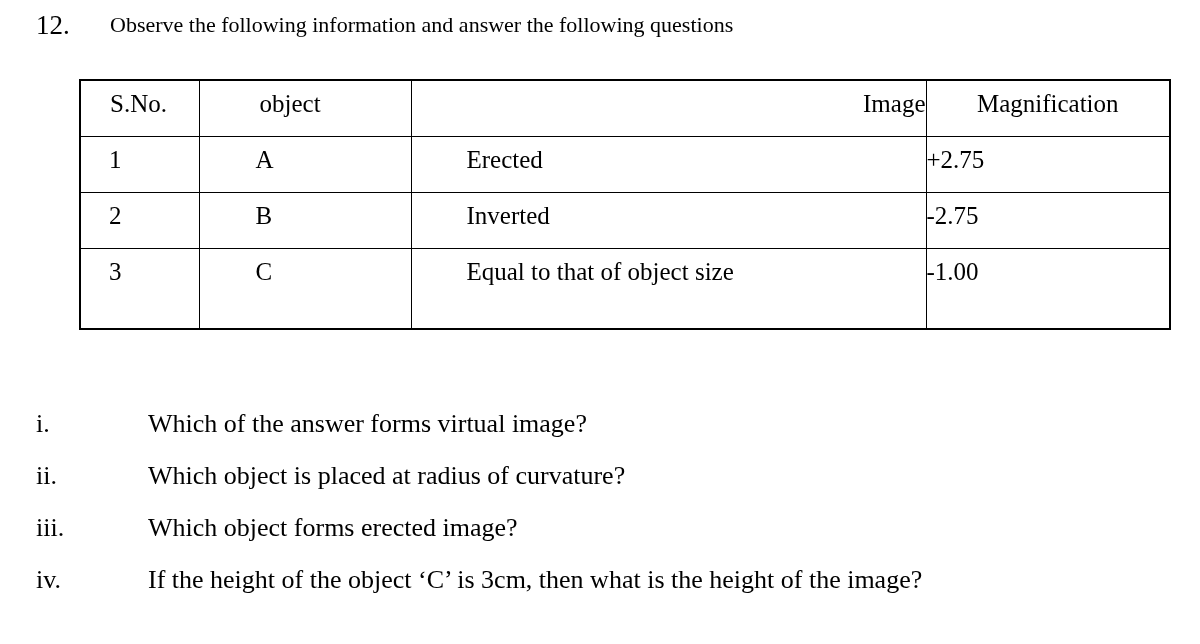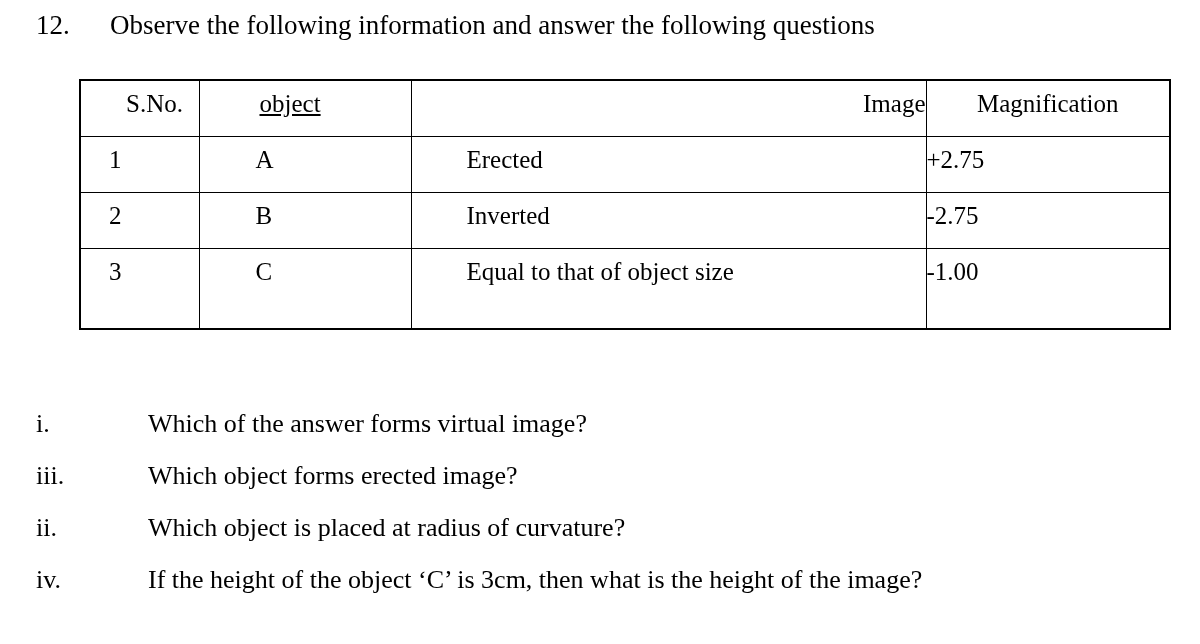--- a/index.html
+++ b/index.html
@@ -27,21 +27,21 @@
     align-items: flex-start;
   }
   .q-heading .q-num {
     margin-left: 36px;
     width: 74px;
     font-size: 27px;
     line-height: 34px;
     white-space: nowrap;
   }
   .q-heading .q-text {
-    font-size: 27px;
+    font-size: 22px;
     line-height: 34px;
     white-space: nowrap;
   }
 
   
   .data-table-wrap {
     position: absolute;
     left: 79px;
     top: 79px;
     width: 1090px;
@@ -72,22 +72,22 @@
   }
   .row-last .cell-inner {
     height: 61px;
   }
 
   .cell-sno   { padding-left: 28px; text-align: left; }
   .cell-obj   { padding-left: 56px; text-align: left; }
   .cell-img   { padding-left: 55px; text-align: left; }
   .cell-mag   { text-align: left; }
 
-  .hdr-sno   { padding-left: 29px; text-align: left; margin-left: 16px; }
-  .hdr-obj   { padding-left: 60px; text-align: left; text-decoration: underline; }
+  .hdr-sno   { padding-left: 29px; text-align: left; }
+  .hdr-obj   { padding-left: 60px; text-align: left; }
   .hdr-img   { padding-left: 55px; text-align: right; }
   .hdr-mag   { text-align: center; }
 
   
   .subq-list {
     position: absolute;
     left: 0;
     top: 408px;
     width: 1200px;
   }
@@ -189,24 +189,24 @@
     </tbody>
   </table>
 </div>
 
 <div class="subq-list">
   <div class="subq-item">
     <span class="subq-marker">i.</span>
     <span class="subq-text">Which of the answer forms virtual image?</span>
   </div>
   <div class="subq-item">
+    <span class="subq-marker">ii.</span>
+    <span class="subq-text">Which object is placed at radius of curvature?</span>
+  </div>
+  <div class="subq-item">
     <span class="subq-marker">iii.</span>
     <span class="subq-text">Which object forms erected image?</span>
   </div>
   <div class="subq-item">
-    <span class="subq-marker">ii.</span>
-    <span class="subq-text">Which object is placed at radius of curvature?</span>
-  </div>
-  <div class="subq-item">
     <span class="subq-marker">iv.</span>
     <span class="subq-text">If the height of the object ‘C’ is 3cm, then what is the height of the image?</span>
   </div>
 </div>
 
 </body></html>

